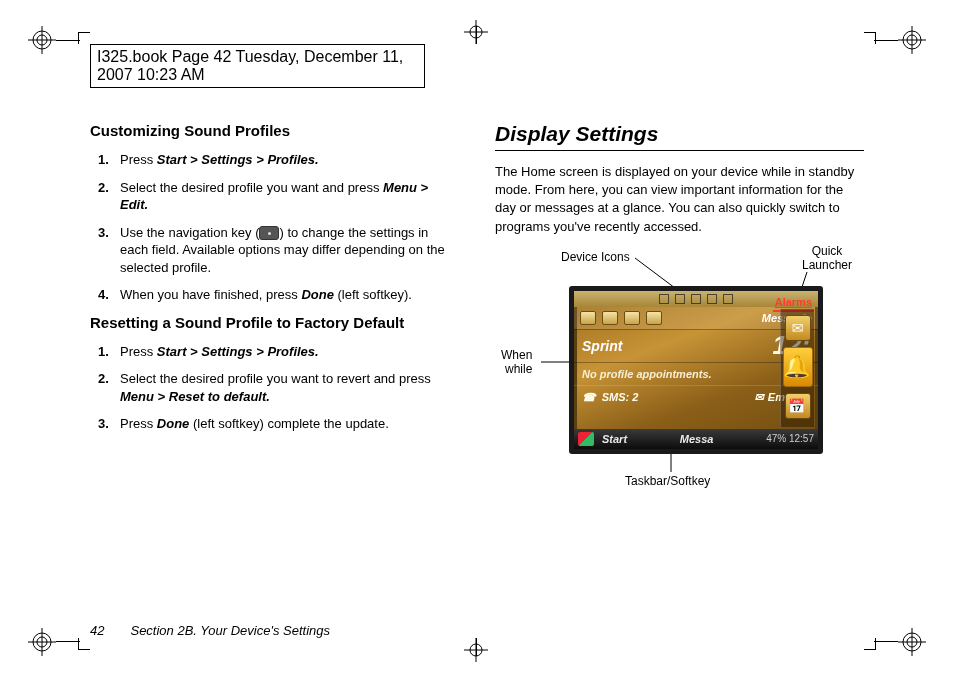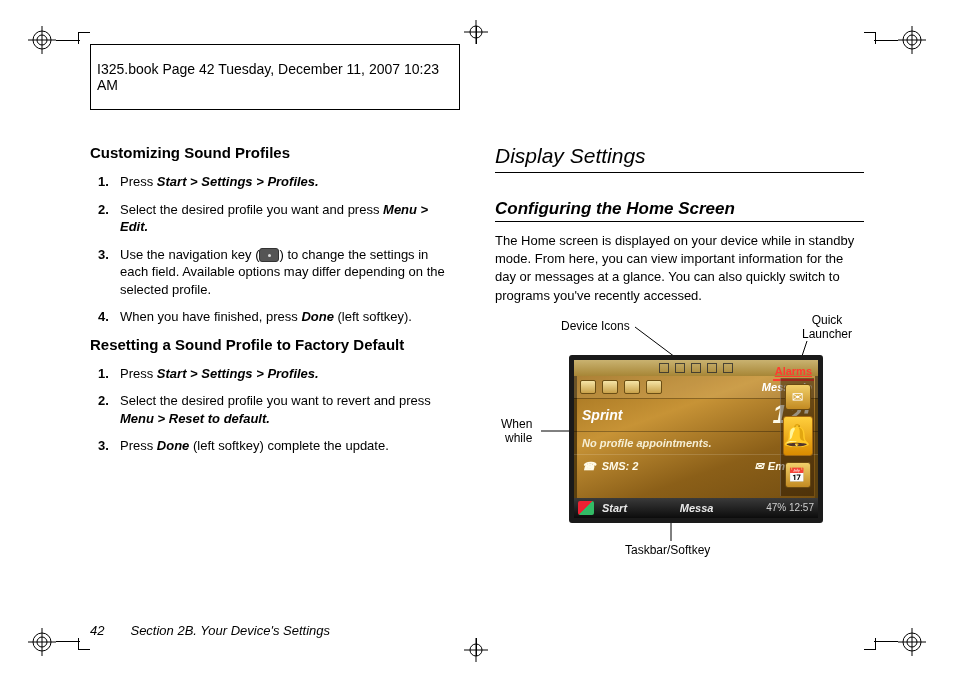--- a/index.html
+++ b/index.html
@@ -43,43 +43,43 @@
   .c-br { bottom:32px; right:78px; }
   .c-br::before { bottom:0; right:0; }
   .c-br::after  { bottom:0; right:0; }
 
   .page-frame {
     position:absolute;
     top:44px; bottom:44px; left:90px; right:90px;
   }
   .header-bar {
     border:1px solid #000;
-    padding:16px 6px;
-    font-size:14px;
-    width:370px;
+    padding:3px 6px;
+    font-size:16px;
+    width:335px;
     margin-bottom:16px;
   }
   .columns {
     display:flex;
     gap:36px;
     margin-top:34px;
   }
   .col { flex:1; min-width:0; }
   h3.section-heading {
     font-size:15px;
     font-weight:bold;
     margin-bottom:12px;
   }
   h2.major-heading {
     font-size:21px;
     font-style:italic;
-    font-weight:normal;
+    font-weight:bold;
     border-bottom:1px solid #000;
     padding-bottom:4px;
-    margin-bottom:26px;
+    margin-bottom:12px;
   }
   h3.italic-sub {
     font-size:17px;
     font-style:italic;
     font-weight:bold;
     border-bottom:1px solid #000;
     padding-bottom:2px;
     margin-bottom:10px;
   }
   ol.steps {
@@ -335,21 +335,20 @@
         </li>
         <li>
           <span class="num">3.</span>
           <span>Press </span><span class="bi">Done </span><span>(left softkey) complete the update.</span>
         </li>
       </ol>
     </div>
 
     <div class="col">
       <h2 class="major-heading">Display Settings</h2>
-      <h3 class="italic-sub">Configuring the Home Screen</h3>
       <p class="body">The Home screen is displayed on your device while in standby mode. From here, you can view important information for the day or messages at a glance. You can also quickly switch to programs you've recently accessed.</p>
 
       <div class="diagram">
 
         <div class="callout" style="top:4px; left:66px">Device Icons</div>
         <div class="callout" style="top:-2px; right:12px">
           <span>Quick</span><br>
           <span>Launcher</span>
         </div>
         <div class="callout" style="top:102px; left:6px; text-align:right">

